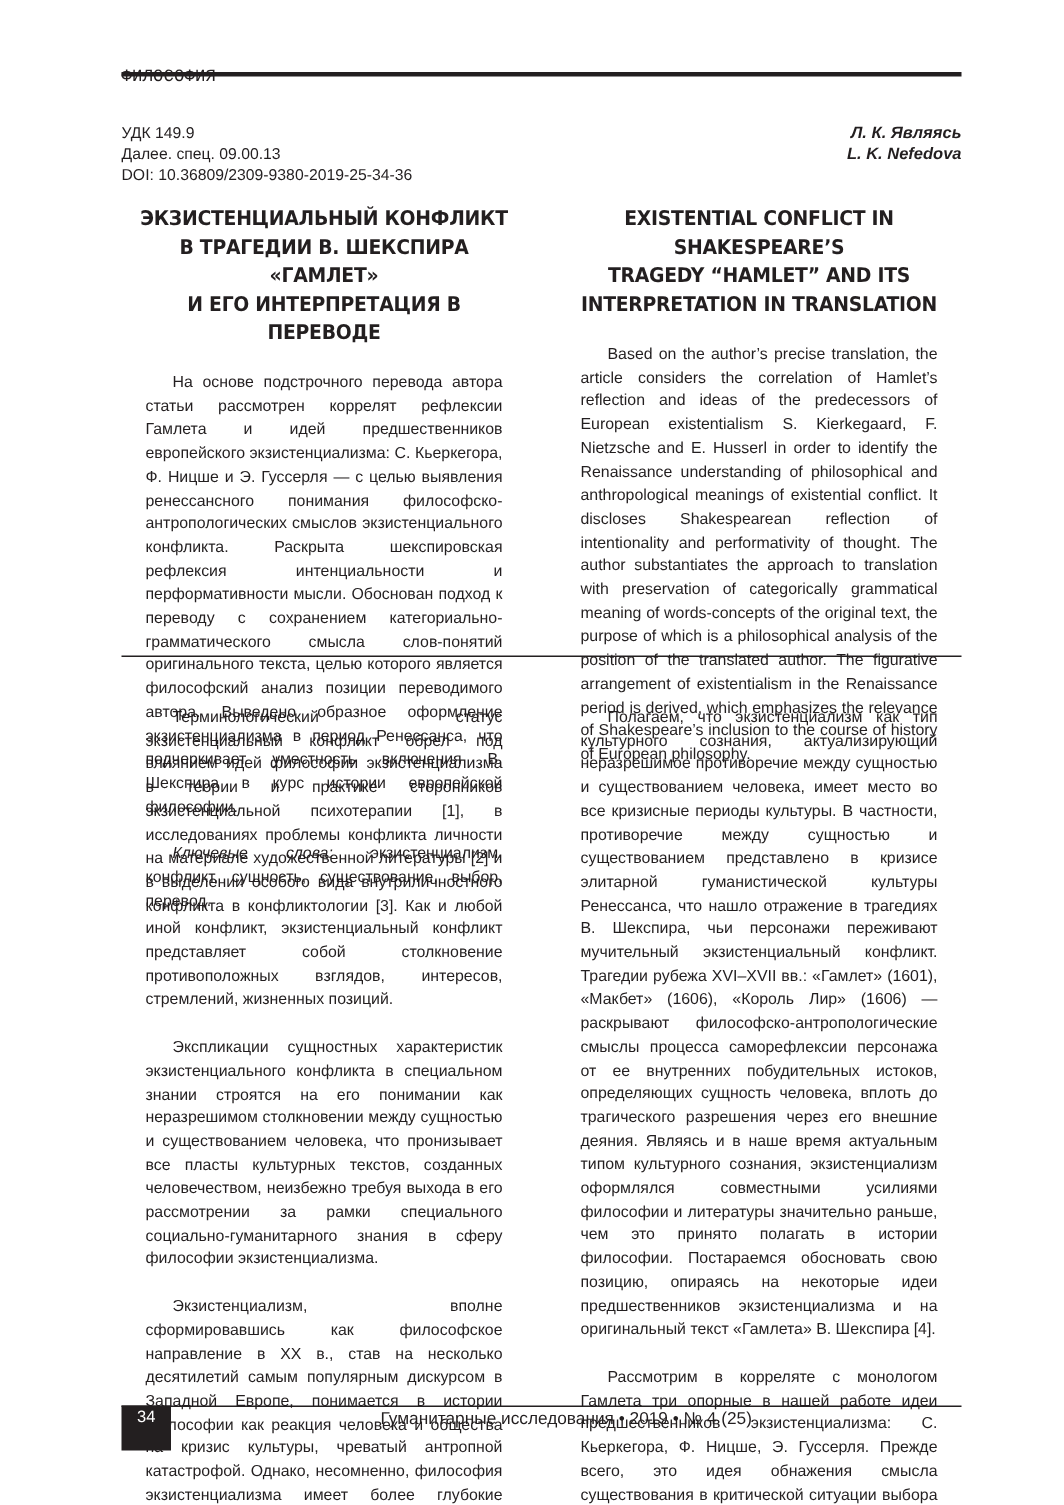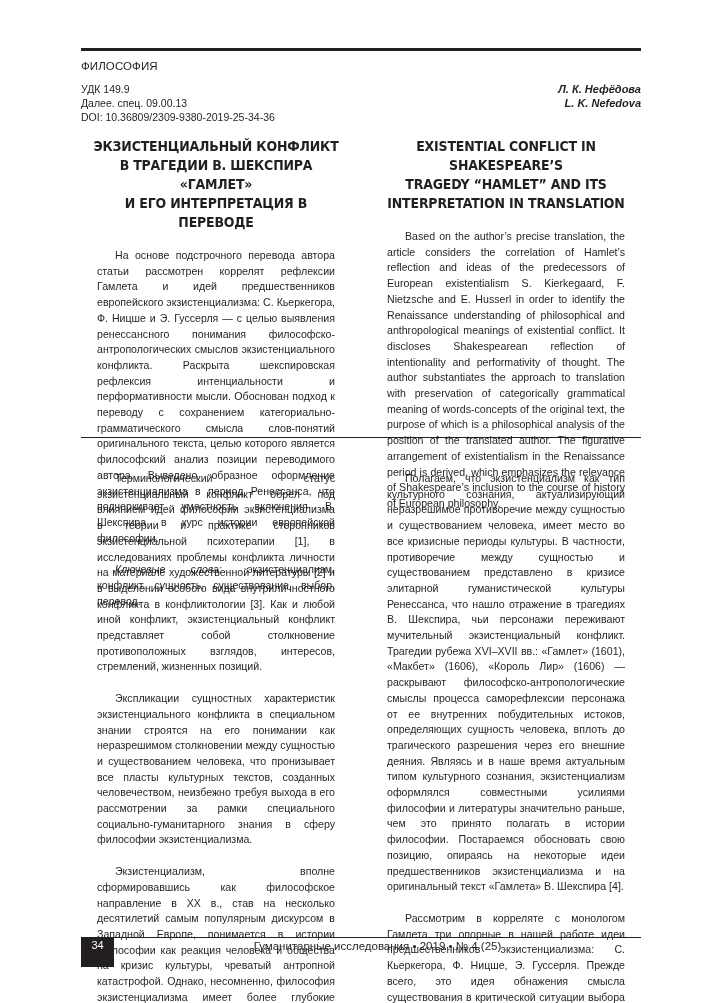--- a/index.html
+++ b/index.html
@@ -1,19 +1,19 @@
 <!DOCTYPE html>
 <html><head>
 <meta charset="utf-8">
 <style>
   html, body { margin: 0; padding: 0; background: #ffffff; }
   body { width: 709px; height: 1003px; position: relative; overflow: hidden;
          font-family: "Liberation Sans", sans-serif; color: #231f20; }
   .top-rule { position: absolute; left: 81px; top: 48px; width: 560px; height: 3px; background: #231f20; }
-  .section { position: absolute; left: 81px; top: 60px; font-size: 11.5px; letter-spacing: 0.1px; }
+  .section { position: absolute; left: 81px; top: 45px; font-size: 11.5px; letter-spacing: 0.1px; font-family: Liberation Mono, monospace; }
   .meta { position: absolute; left: 81px; top: 82px; font-size: 10.5px; line-height: 14px; }
   .authors { position: absolute; right: 68px; top: 82px; font-size: 11px; line-height: 14px;
              text-align: right; font-weight: bold; font-style: italic; }
   .col { position: absolute; width: 270px; font-size: 10.6px; line-height: 15.7px; text-align: justify; }
   .col-left { left: 81px; }
   .col-right { left: 371px; }
   .title { font-family: "DejaVu Sans", sans-serif; font-weight: bold; font-size: 13.5px;
            line-height: 19px; text-align: center; letter-spacing: -0.2px; margin-bottom: 2px;
            transform: scaleX(0.93); transform-origin: center; }
   .abstract { top: 137px; }
@@ -32,21 +32,21 @@
 <div class="top-rule"></div>
 <div class="section">ФИЛОСОФИЯ</div>
 
 <div class="meta">
   <div>УДК 149.9</div>
   <div>Далее. спец. 09.00.13</div>
   <div>DOI: 10.36809/2309-9380-2019-25-34-36</div>
 </div>
 
 <div class="authors">
-  <div>Л. К. Нефёдова</div>
+  <div>Л. К. Являясь</div>
   <div>L. K. Nefedova</div>
 </div>
 
 <div class="col col-left abstract">
   <div class="title">
     <div>ЭКЗИСТЕНЦИАЛЬНЫЙ КОНФЛИКТ</div>
     <div>В ТРАГЕДИИ В. ШЕКСПИРА «ГАМЛЕТ»</div>
     <div>И ЕГО ИНТЕРПРЕТАЦИЯ В ПЕРЕВОДЕ</div>
   </div>
   <p>На основе подстрочного перевода автора статьи рассмотрен коррелят рефлексии Гамлета и идей предшественников европейского экзистенциализма: С. Кьеркегора, Ф. Ницше и Э. Гуссерля — с целью выявления ренессансного понимания философско-антропологических смыслов экзистенциального конфликта. Раскрыта шекспировская рефлексия интенциальности и перформативности мысли. Обоснован подход к переводу с сохранением категориально-грамматического смысла слов-понятий оригинального текста, целью которого является философский анализ позиции переводимого автора. Выведено образное оформление экзистенциализма в период Ренессанса, что подчеркивает уместность включения В. Шекспира в курс истории европейской философии.</p>

